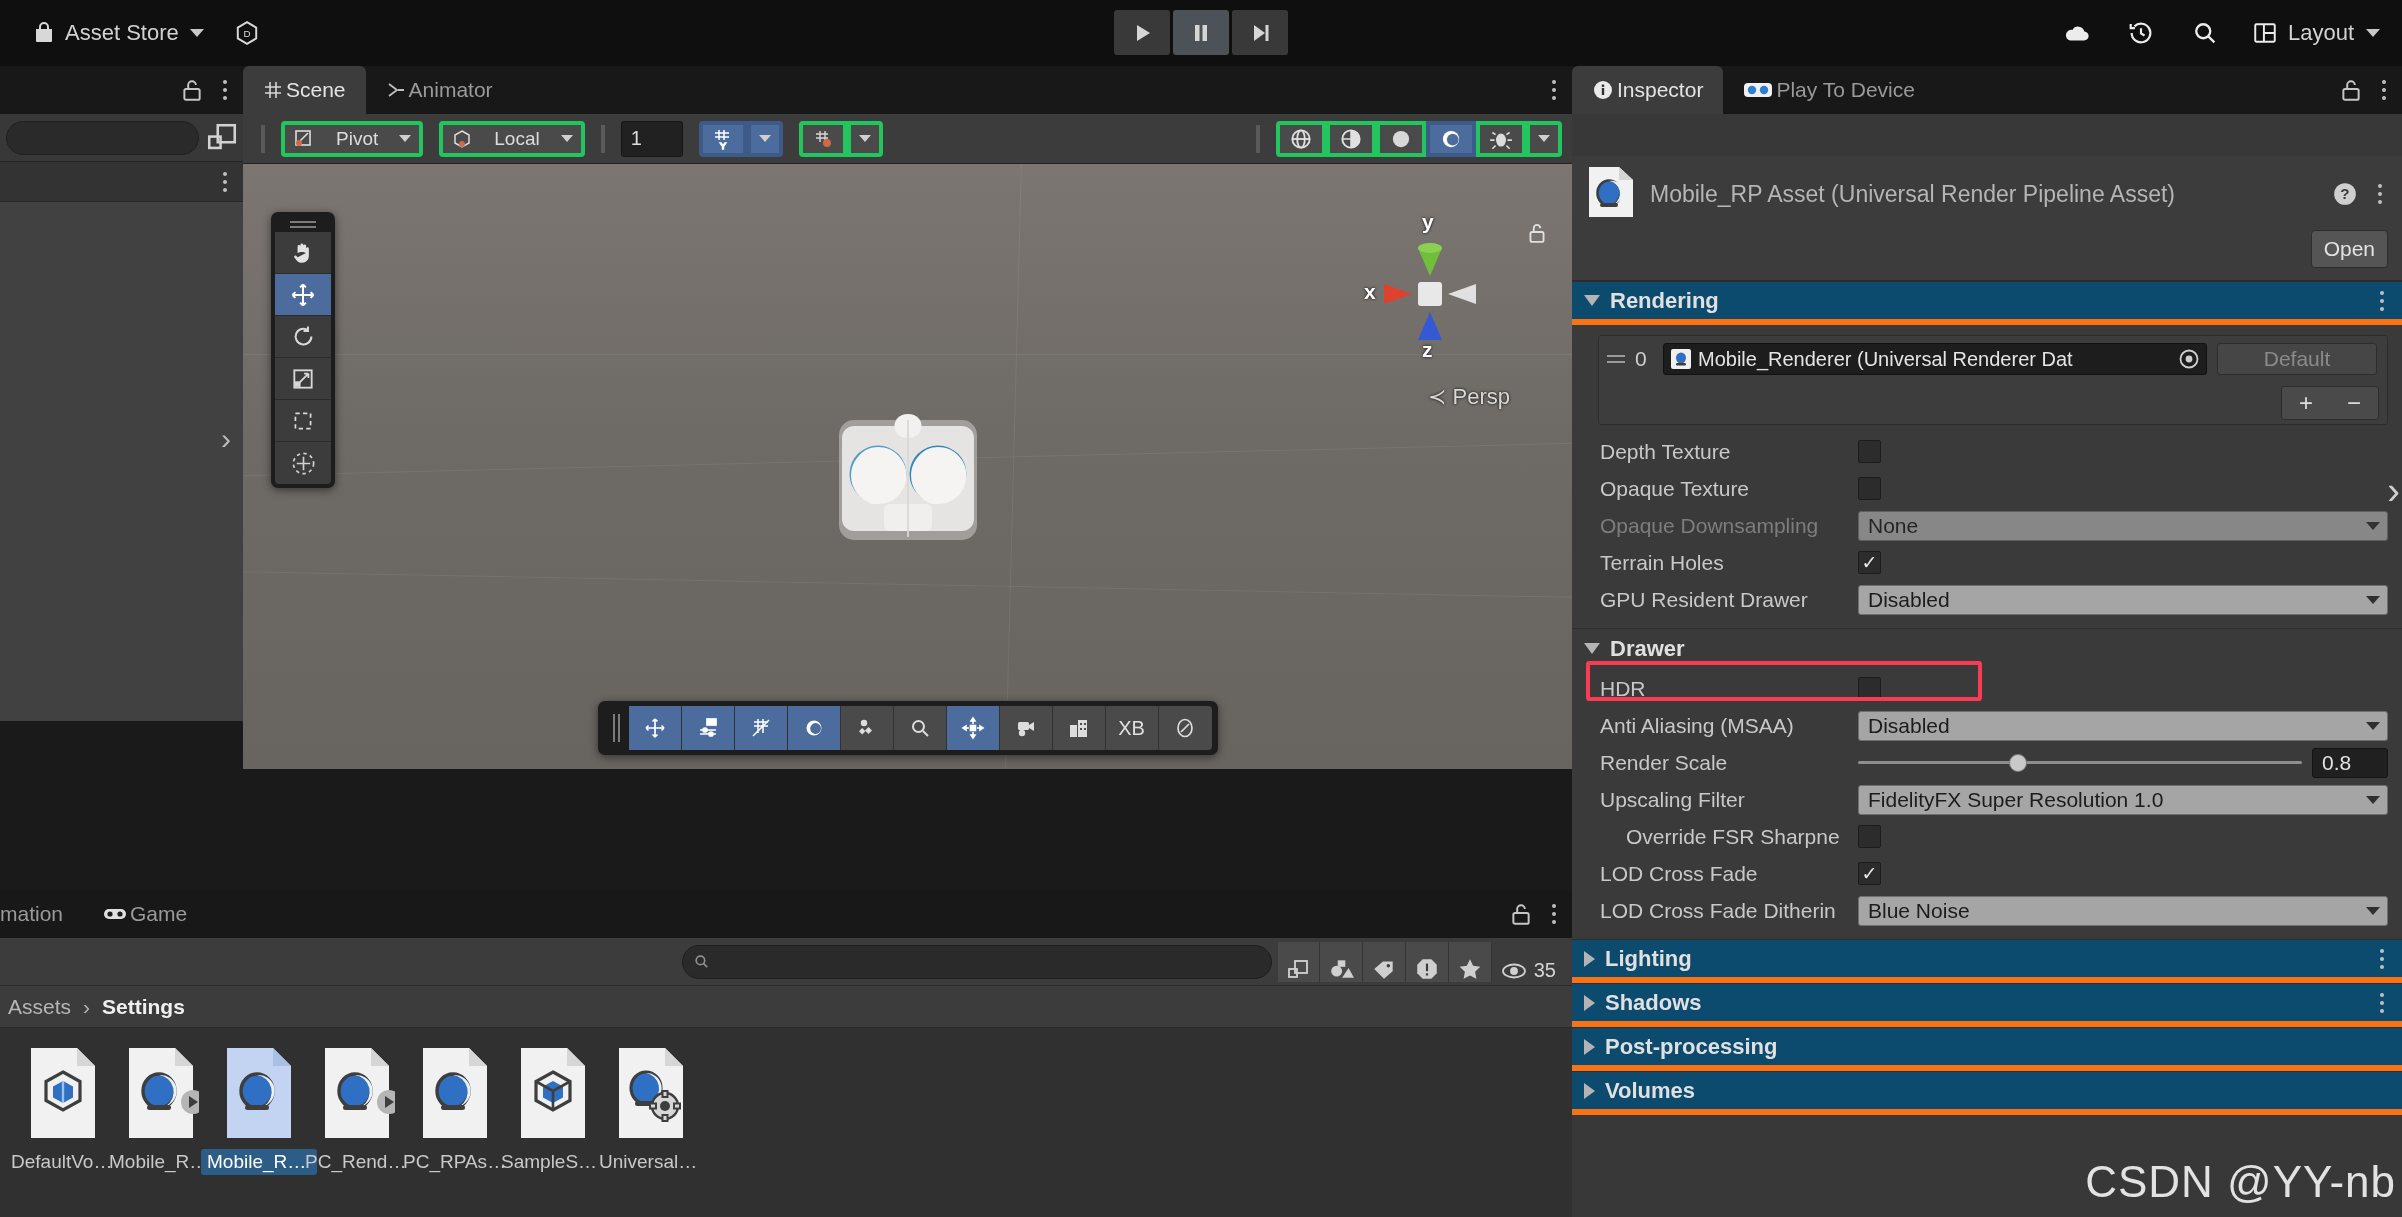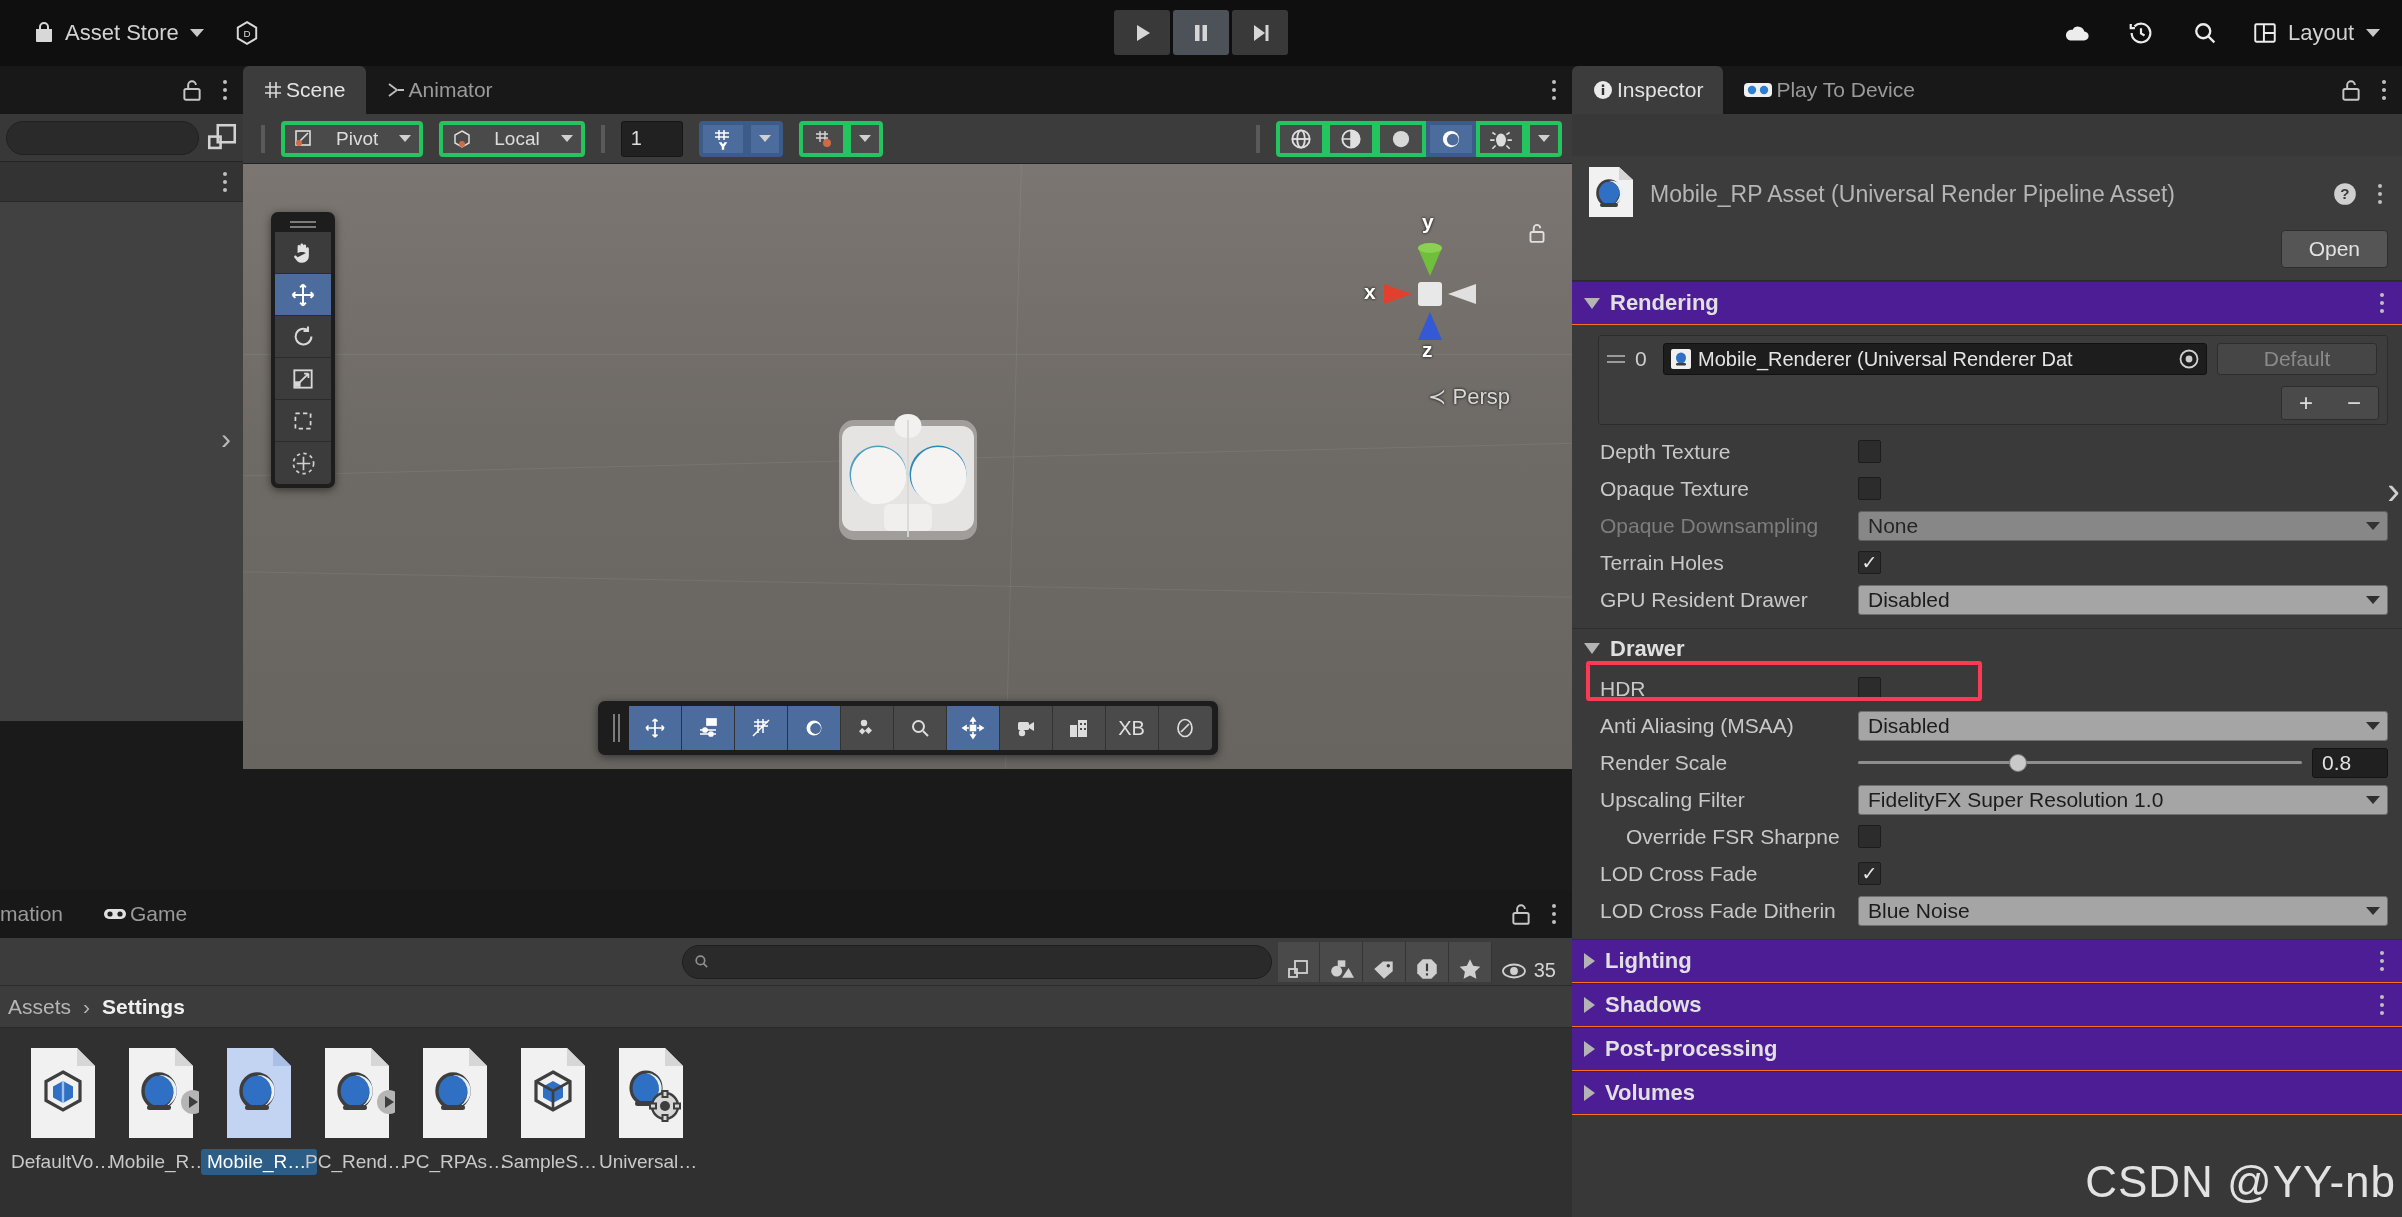--- a/index.html
+++ b/index.html
@@ -181,25 +181,25 @@
 
   
   .inspector { position: absolute; left: 1572px; top: 66px; width: 830px; height: 1151px; background: #383838; }
   .insp-tabbar { background: #181818; height: 48px; display: flex; align-items: flex-end; position: relative; }
   .insp-header { background: #3c3c3c; padding: 10px 14px 12px 14px; border-bottom: 1px solid #2a2a2a; margin-top: 42px; }
   .insp-head-row { display: flex; align-items: center; gap: 14px; }
   .insp-title { font-size: 23px; color: #b5b5b5; flex: 1; }
   .insp-open-row { display: flex; justify-content: flex-end; margin-top: 8px; }
   .open-btn {
     background: #555; border: 1px solid #2e2e2e; border-radius: 4px;
-    padding: 6px 27px; font-size: 21px; color: #e2e2e2; cursor: pointer;
+    padding: 6px 12px; font-size: 21px; color: #e2e2e2; cursor: pointer;
   }
   .section-head {
     display: flex; align-items: center; gap: 10px; height: 44px; padding: 0 12px;
-    background: #4c1d95; border-top: 1px solid #2e2e2e; border-bottom: 1px solid #f97316;
+    background: #0c4a6e; border-top: 1px solid #2e2e2e; border-bottom: 6px solid #f97316;
     font-size: 22px; font-weight: bold; color: #e0e0e0; cursor: pointer; position: relative;
   }
   .tri { width: 0; height: 0; }
   .tri.open { border-left: 8px solid transparent; border-right: 8px solid transparent; border-top: 11px solid #b4b4b4; }
   .tri.closed { border-top: 8px solid transparent; border-bottom: 8px solid transparent; border-left: 11px solid #b4b4b4; }
   .sect-body { background: #3a3a3a; padding: 6px 0 10px 0; }
 
   .row { display: flex; align-items: center; height: 37px; padding: 0 14px 0 28px; gap: 0; }
   .row .lbl { width: 258px; font-size: 21px; color: #c8c8c8; white-space: nowrap; overflow: hidden; }
   .row .lbl.dim { color: #7d7d7d; }

